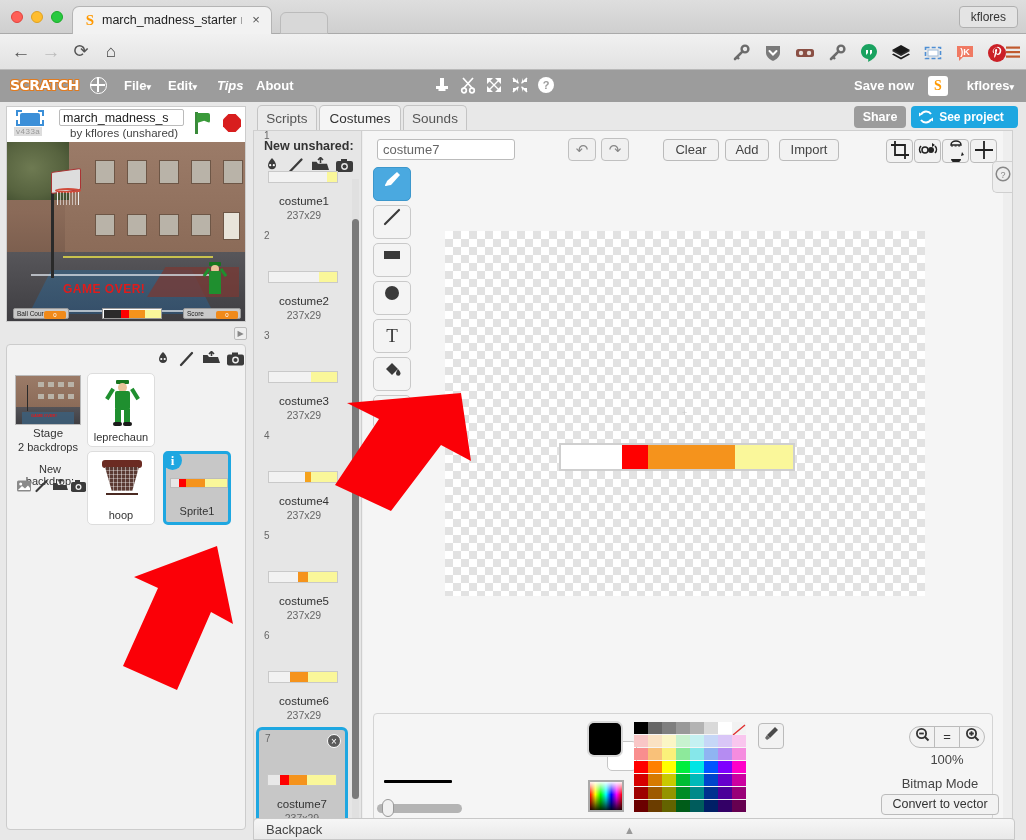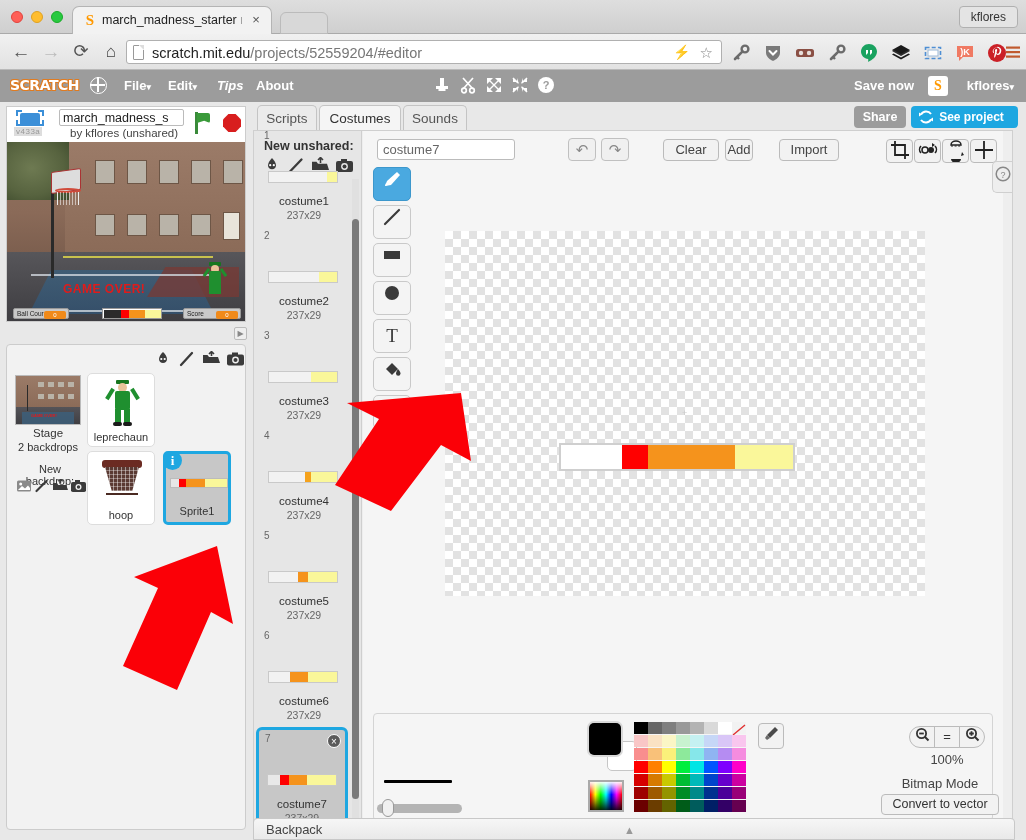--- a/index.html
+++ b/index.html
@@ -333,21 +333,21 @@
       border:1px solid #bbb; border-radius:3px; background:#fff;
       font-size:13px; color:#666; padding:0 5px; font-family:"Liberation Sans",sans-serif;}
   .undo-btn{ position:absolute; top:7px; width:28px; height:23px; background:#f0f0f0;
       border:1px solid #c0c0c0; border-radius:4px; color:#888; font-size:15px;
       text-align:center; line-height:21px;}
   #undo{ left:205px;} #redo{ left:238px;}
   .topbtn{ position:absolute; top:8px; height:22px; background:#f2f2f2;
       border:1px solid #bbb; border-radius:4px; font-size:13px; color:#444;
       text-align:center; line-height:20px;}
   #btn-clear{ left:300px; width:56px;}
-  #btn-add{ left:362px; width:28px;}
+  #btn-add{ left:362px; width:44px;}
   #btn-import{ left:416px; width:60px;}
   .sqbtn{ position:absolute; top:8px; width:27px; height:24px; background:#f2f2f2;
       border:1px solid #bbb; border-radius:4px; color:#222; font-size:15px;
       text-align:center; line-height:22px;}
   #sq-crop{ left:523px;} #sq-fliph{ left:551px;} #sq-flipv{ left:579px;} #sq-center{ left:607px;}
 
   #toolbox{ position:absolute; left:10px; top:36px; width:42px; height:330px;}
   .tool{ position:absolute; left:0; width:38px; height:34px; background:#f4f4f4;
       border:1px solid #c9c9c9; border-radius:5px; text-align:center;
       line-height:32px; font-size:18px; color:#3a3a3a;}
@@ -428,26 +428,20 @@
   </div>
   <div id="tab-new"></div>
   <div id="kflores-chip">kflores</div>
 </div>
 
 <div id="browser-toolbar">
   <div class="navbtn" id="nav-back">←</div>
   <div class="navbtn" id="nav-fwd">→</div>
   <div class="navbtn" id="nav-reload">⟳</div>
   <div class="navbtn" id="nav-home">⌂</div>
-  <div id="omnibox">
-    <div id="omnibox-page-icon"></div>
-    <div id="url-text"><span>scratch.mit.edu</span><span class="dim">/projects/52559204/#editor</span></div>
-    <div id="omni-bolt">⚡</div>
-    <div id="omni-star">☆</div>
-  </div>
 
   <div class="ext-icon" style="left:731px;">
     <svg width="20" height="20" viewBox="0 0 20 20">
         <circle cx="14" cy="6" r="3.4" fill="none" stroke="#6b6b6b" stroke-width="2.4"></circle>
         <path d="M11.6 8.4L4 16" stroke="#6b6b6b" stroke-width="2.6" stroke-linecap="round"></path>
         <path d="M6 14l2 2" stroke="#6b6b6b" stroke-width="2.4"></path>
       </svg>
   </div>
   <div class="ext-icon" style="left:763px;">
     <svg width="20" height="20" viewBox="0 0 20 20">

